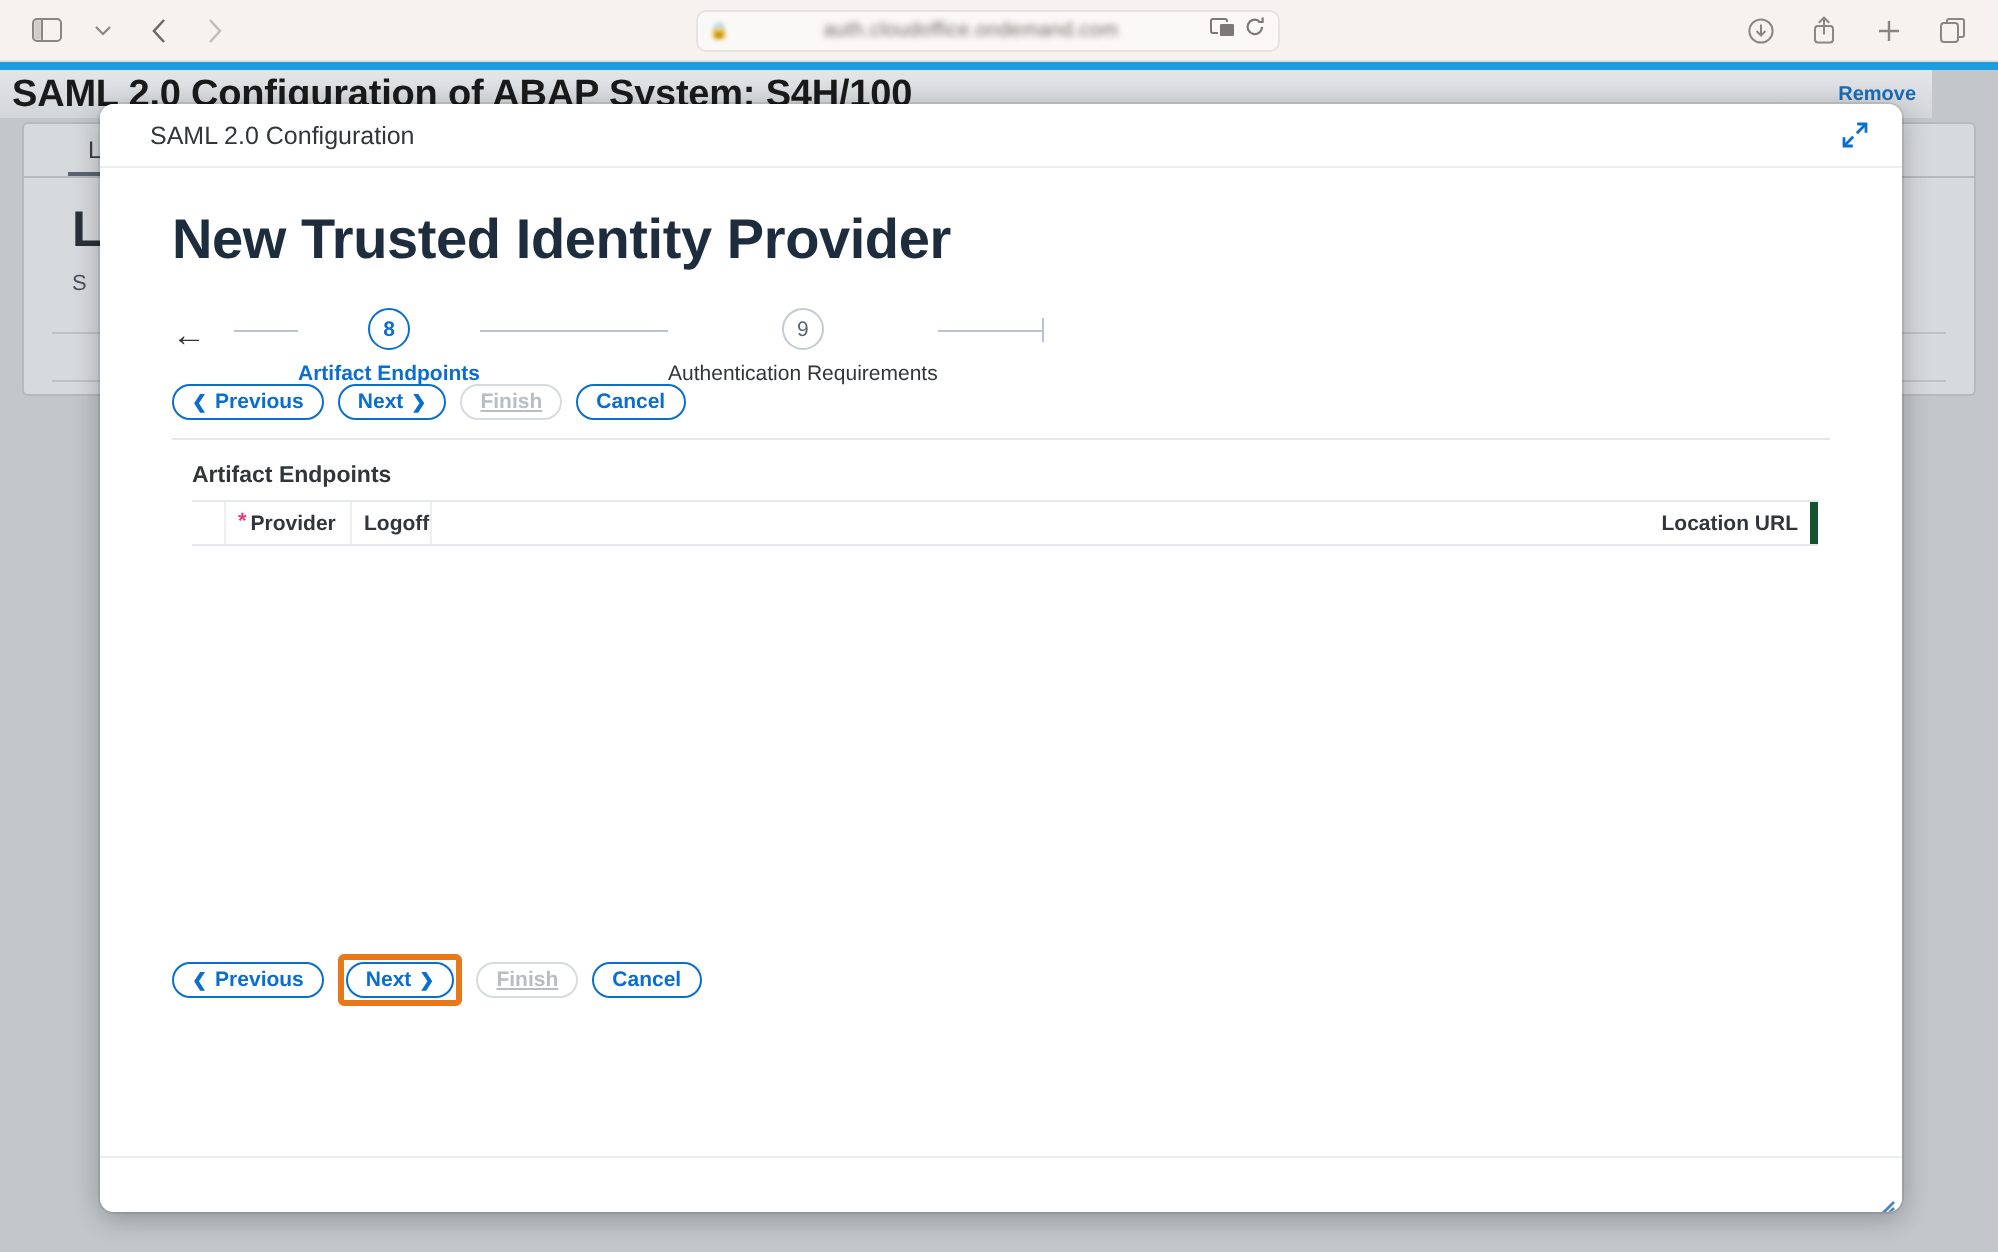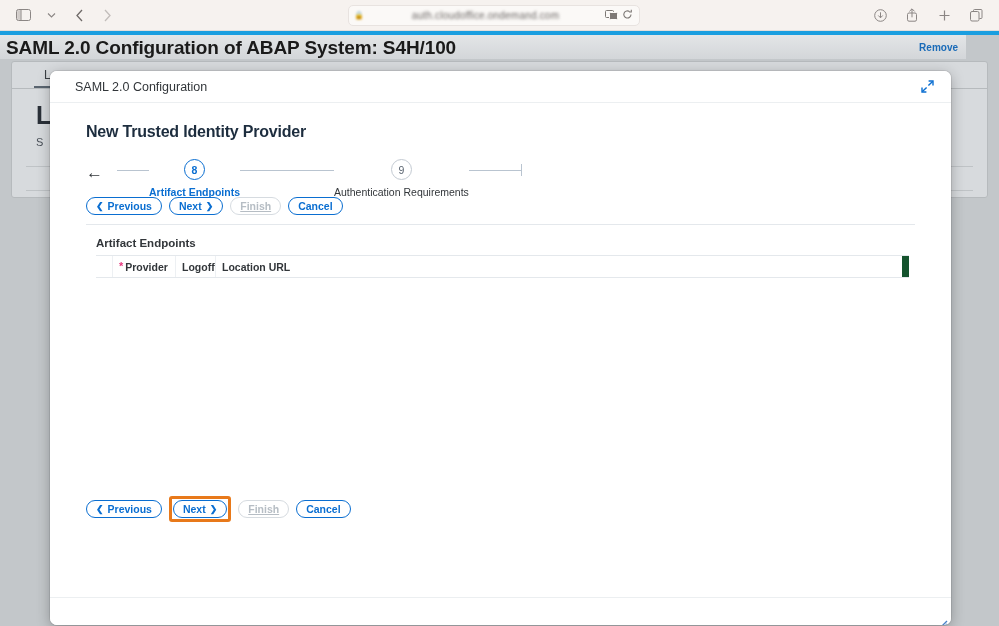--- a/index.html
+++ b/index.html
@@ -106,21 +106,21 @@
   }
 
   
   .dialog {
     position: absolute; left: 50px; top: 52px;
     width: 901px; height: 554px;
     background: #ffffff;
     border-radius: 7px;
     box-shadow: 0 3px 14px rgba(0,0,0,.28), 0 0 0 1px rgba(0,0,0,.08);
     overflow: hidden;
-    display: flex; flex-direction: column; margin-top: 19px;
+    display: flex; flex-direction: column;
   }
   .dlg-header {
     height: 32px; flex: 0 0 32px;
     display: flex; align-items: center; justify-content: space-between;
     padding: 0 17px 0 25px;
     border-bottom: 1px solid #eceff1;
     background: #fff;
   }
   .dlg-header-title { font-size: 12.5px; color: #32363a; }
   .dlg-expand { color: #0a6ed1; display: flex; align-items: center; }
@@ -133,21 +133,21 @@
   .dlg-footer {
     flex: 0 0 28px; border-top: 1px solid #eceff1; background: #fff;
     position: relative;
   }
   .resize-grip {
     position: absolute; right: 3px; bottom: 2px;
     width: 9px; height: 9px; color: #4a82c8;
   }
 
   .page-title {
-    font-size: 16px; font-weight: bold; color: #1d2d3e;
+    font-size: 28px; font-weight: bold; color: #1d2d3e;
     padding: 20px 0 0 36px;
     letter-spacing: -.2px;
   }
 
   
   .wizard {
     display: flex; align-items: flex-start;
     padding: 18px 0 0 36px;
     height: 54px;
   }
@@ -217,21 +217,21 @@
     height: 22px;
     font-size: 10.5px; font-weight: bold; color: #32363a;
     border-bottom: 1px solid #e4e8ec;
   }
   .tbl-hdr .cell {
     padding: 0 6px; height: 100%;
     display: flex; align-items: center;
     border-right: 1px solid #edf0f3;
   }
   .tbl-hdr .cell:first-child { border-left: 1px solid #edf0f3; margin-left: 16px; }
-  .tbl-hdr .cell.flex { flex: 1; border-right: 7px solid #14532d; }
+  .tbl-hdr .cell.flex { flex: 1; border-right: 4px solid #14532d; justify-content: flex-end; }
   .req-star { color: #e8387f; margin-right: 2px; font-size: 11px; line-height: 1; }
   .tbl-body { height: 160px; }
 
   .bottom-nav { position: absolute; left: 0; top: 393px; width: 100%; }
 </style>
 </head>
 <body>
 
 <div class="browser-bar">
   <div class="chrome-left">

